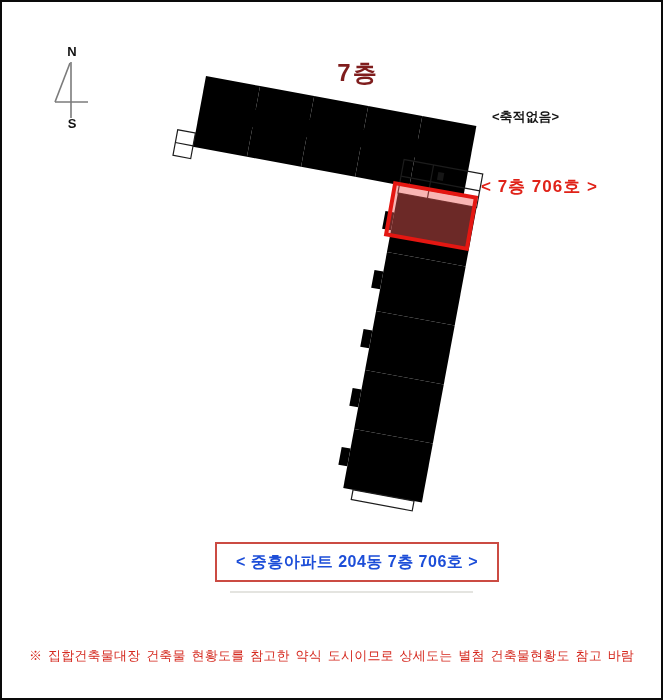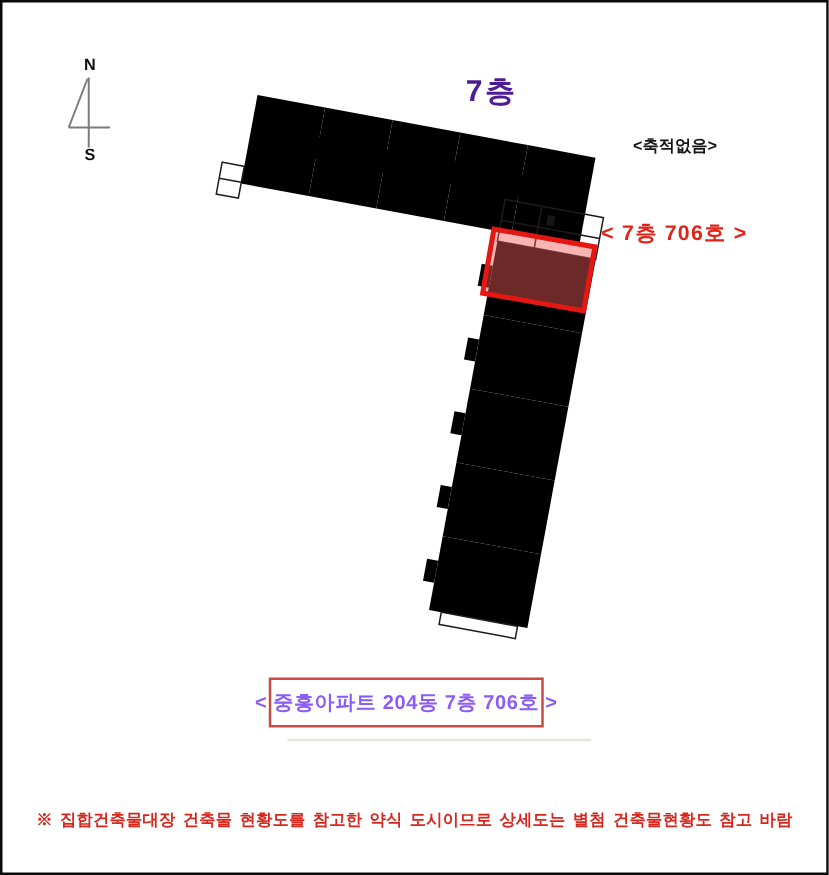--- a/index.html
+++ b/index.html
@@ -12,51 +12,51 @@
     overflow:hidden;
     font-family:"Liberation Sans", sans-serif;
   }
   .abs{position:absolute;}
   .compass-letter{
     width:22px;text-align:center;
     font-size:13px;font-weight:bold;color:#111;
   }
   .doc-title{
     left:300px;top:55px;width:112px;
-    text-align:right;
+    text-align:center;
     font-size:24px;font-weight:bold;letter-spacing:2px;
-    color:#4c1d95;
+    color:#7f1d1d;
   }
   .scale-note{
     left:490px;top:106px;width:96px;
-    text-align:center;
+    text-align:left;
     font-size:13px;font-weight:bold;color:#161616;
   }
   .unit-callout{
     left:479px;top:173px;
     font-size:17px;font-weight:bold;letter-spacing:1px;
     color:#e02218;white-space:nowrap;text-align:center;
   }
   .address-box{
-    left:213px;top:540px;width:220px;height:40px;
+    left:213px;top:540px;width:284px;height:40px;
     border:2px solid #cb4b43;
     box-sizing:border-box;
     display:flex;align-items:center;justify-content:center;
     font-size:16px;font-weight:bold;letter-spacing:0.5px;
-    color:#8b5cf6;white-space:nowrap;
+    color:#1d4ed8;white-space:nowrap;
     background:#ffffff;
   }
   .box-shadow-line{
     left:228px;top:589px;width:243px;height:2px;
     background:#e4e4e0;
   }
   .footnote{
     left:0;right:0;top:645px;
     text-align:center;
-    font-size:13px;font-weight:bold;word-spacing:2px;letter-spacing:0.2px;
+    font-size:13px;font-weight:normal;word-spacing:2px;letter-spacing:0.2px;
     color:#d5281e;white-space:nowrap;
   }
   svg.plan-svg{position:absolute;left:0;top:0;pointer-events:none;}
   .plan line,.plan rect{stroke:#1c1c1c;stroke-width:1.2;fill:none;}
   .plan .blk{fill:#161616;stroke:none;}
   .needle line{stroke:#7b7b7b;stroke-width:1.6;}
   .hl rect{fill:rgba(240,92,86,0.45);stroke:#e41712;stroke-width:4;}
 </style>
 </head>
 <body>

